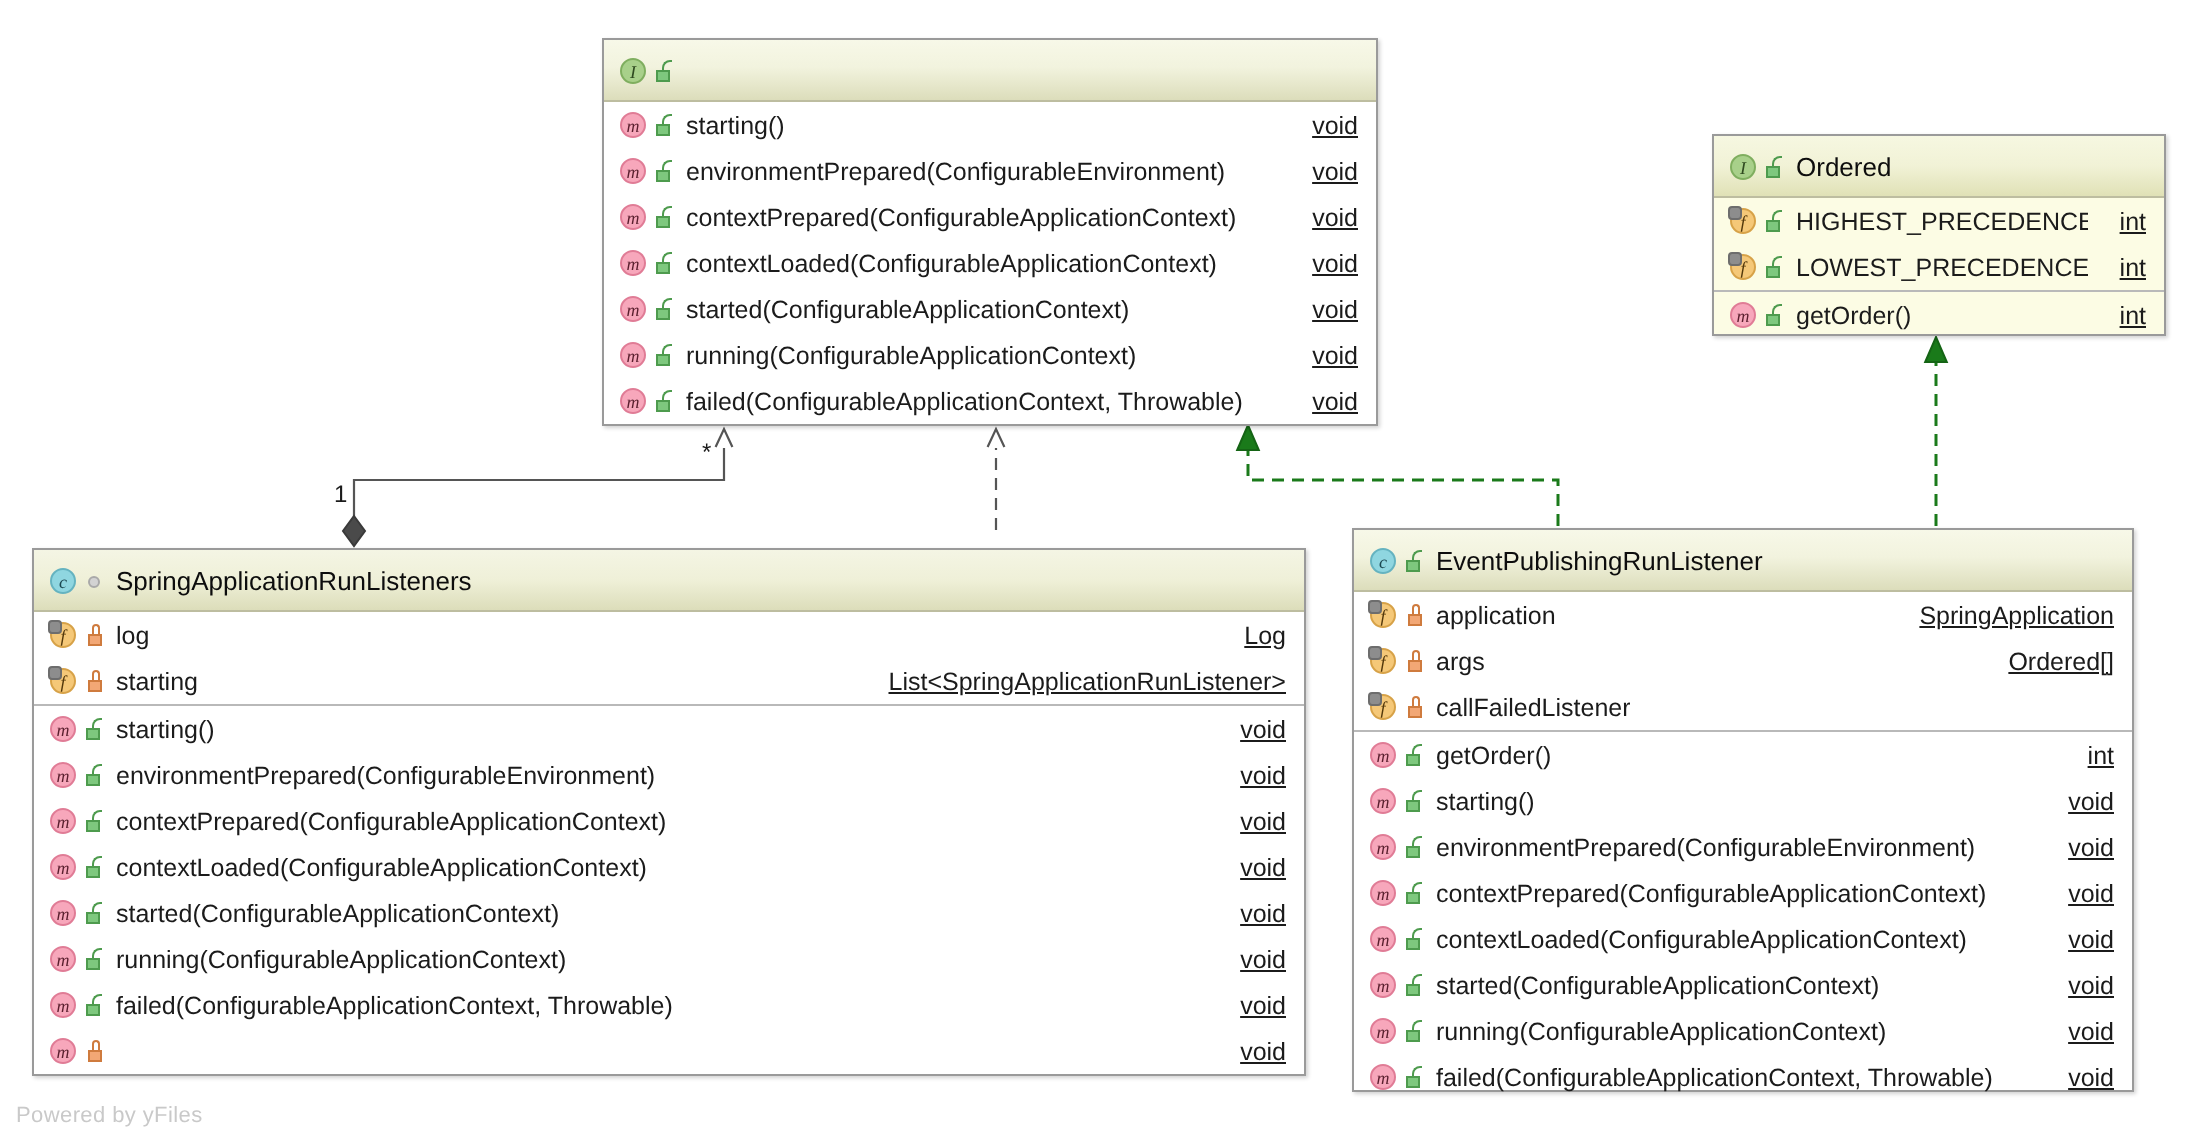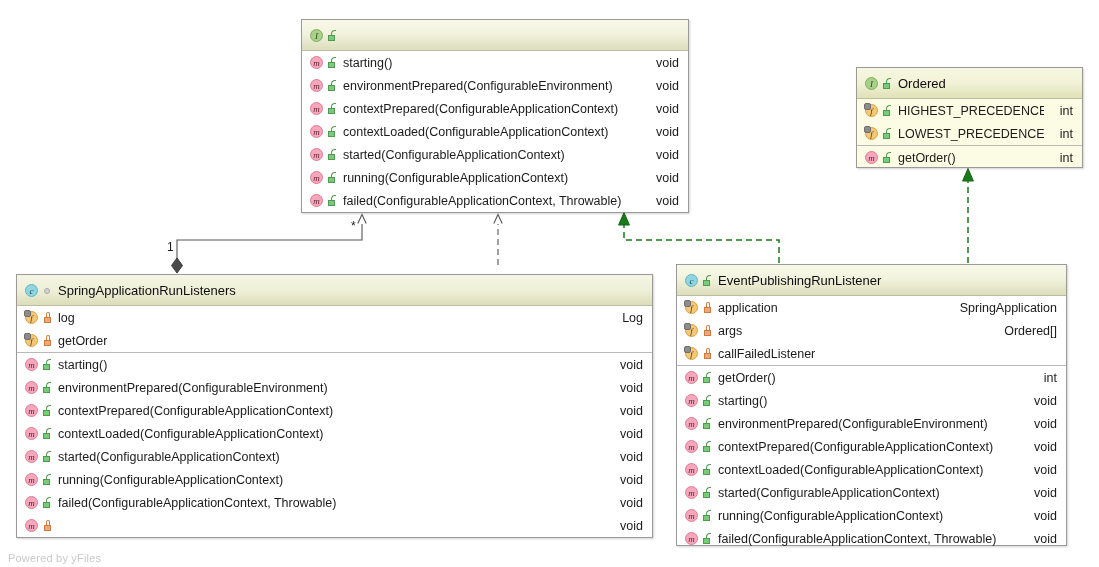--- a/index.html
+++ b/index.html
@@ -54,20 +54,21 @@
     font-size: 12.5px;
   }
   .uml-row .row-name {
     flex: 0 1 auto;
     overflow: hidden;
   }
   .uml-row .row-spacer { flex: 1 1 auto; min-width: 10px; }
   .uml-row .row-type {
     flex: 0 0 auto;
     padding-left: 6px;
+    text-decoration: underline;
   }
 
   
   .yellow-body { background: #fcfce4; }
   .yellow-body .uml-header {
     background: linear-gradient(to bottom, #f6f7e1 0%, #f1f2d6 50%, #e0e1b6 100%);
   }
 
   
   .icon {
@@ -328,22 +329,23 @@
     <div class="uml-row">
       <span class="icon badge badge-f">f</span>
       <span class="vis vis-private"></span>
       <span class="row-name">log</span>
       <span class="row-spacer"></span>
       <span class="row-type">Log</span>
     </div>
     <div class="uml-row">
       <span class="icon badge badge-f">f</span>
       <span class="vis vis-private"></span>
-      <span class="row-name">getOrder</span>
-      <span class="row-spacer"></span>
+      <span class="row-name">starting</span>
+      <span class="row-spacer"></span>
+      <span class="row-type">List&lt;SpringApplicationRunListener&gt;</span>
     </div>
   </div>
   <div class="uml-section sec-divider">
     <div class="uml-row">
       <span class="icon badge badge-m">m</span>
       <span class="vis vis-public"></span>
       <span class="row-name">starting()</span>
       <span class="row-spacer"></span>
       <span class="row-type">void</span>
     </div>

